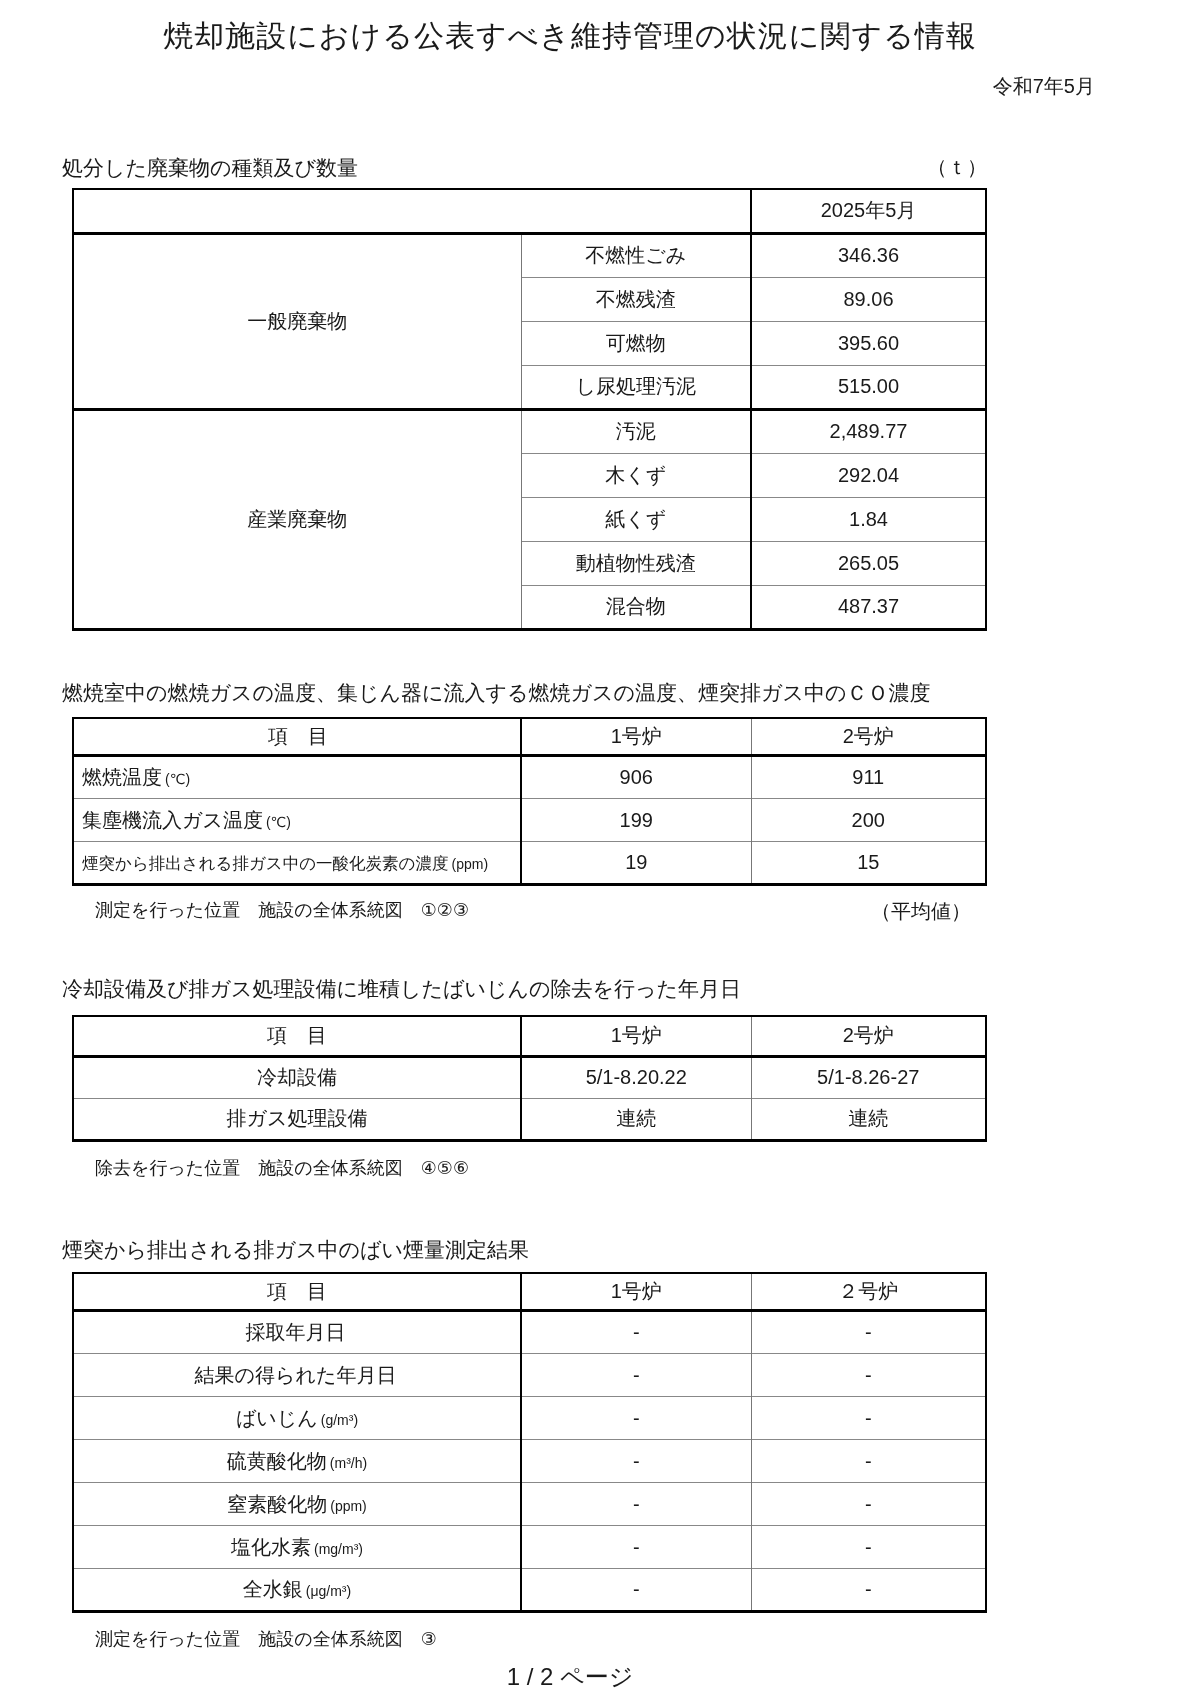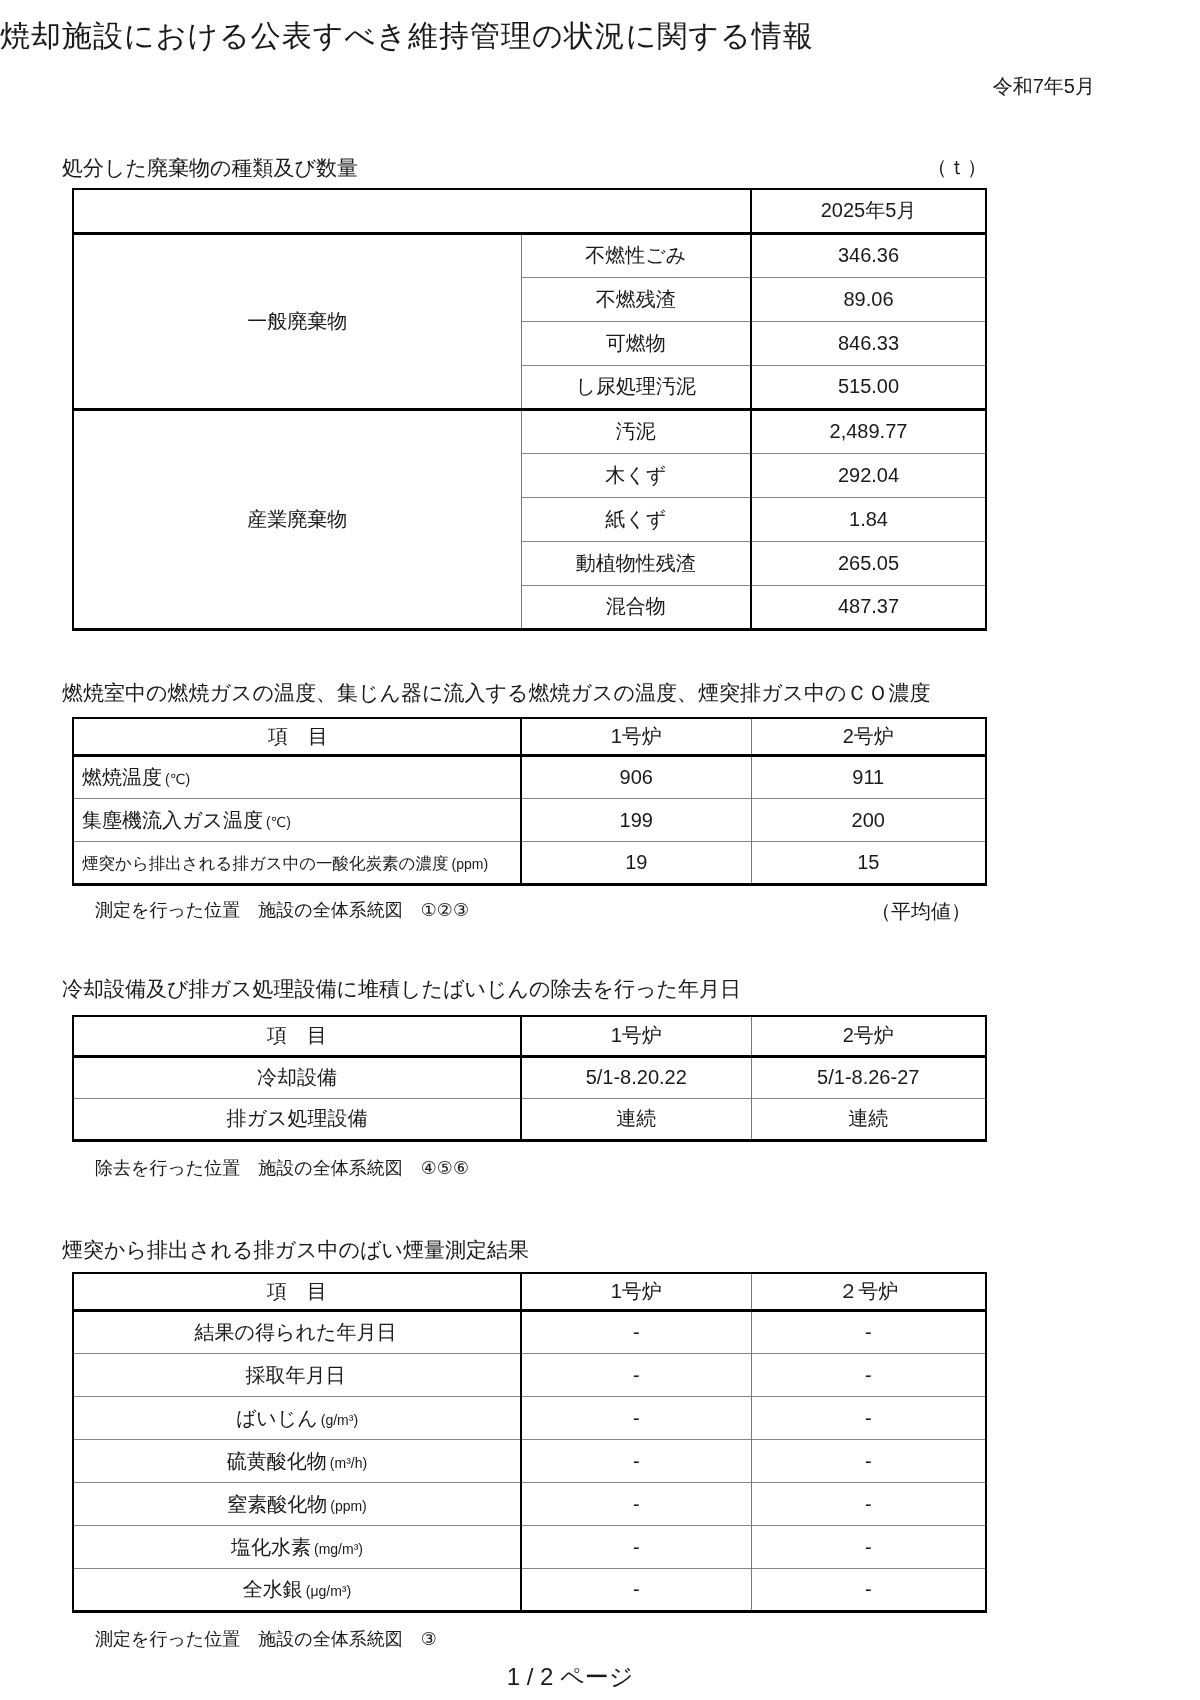--- a/index.html
+++ b/index.html
@@ -7,20 +7,21 @@
   body {
     width: 1200px;
     height: 1700px;
     font-family: "Liberation Sans", "DejaVu Sans", sans-serif;
     color: #1a1a1a;
     overflow: hidden;
   }
   .doc-title {
     margin-top: 16px;
     width: 1140px;
+    text-align: center;
     font-size: 30px;
     letter-spacing: 1px;
   }
   .doc-date {
     margin-top: 16px;
     width: 1200px;
     padding-right: 105px;
     text-align: right;
     font-size: 20px;
   }
@@ -126,21 +127,21 @@
     <td class="cat" rowspan="4">一般廃棄物</td>
     <td class="type">不燃性ごみ</td>
     <td class="val">346.36</td>
   </tr>
   <tr class="sub">
     <td class="type">不燃残渣</td>
     <td class="val">89.06</td>
   </tr>
   <tr class="sub">
     <td class="type">可燃物</td>
-    <td class="val">846.33</td>
+    <td class="val">395.60</td>
   </tr>
   <tr class="sub">
     <td class="type">し尿処理汚泥</td>
     <td class="val">515.00</td>
   </tr>
   <tr class="grp">
     <td class="cat" rowspan="5">産業廃棄物</td>
     <td class="type">汚泥</td>
     <td class="val">2,489.77</td>
   </tr>
@@ -240,26 +241,26 @@
       <col style="width:230px">
       <col style="width:235px">
     </colgroup>
   <tbody>
       <tr class="hdr">
     <td class="c1">項　目</td>
     <td class="c2">1号炉</td>
     <td>２号炉</td>
   </tr>
   <tr class="r">
+    <td class="c1"><span>採取年月日</span><span class="unit-sm"></span></td>
+    <td class="c2">-</td>
+    <td>-</td>
+  </tr>
+  <tr class="r">
     <td class="c1"><span>結果の得られた年月日</span><span class="unit-sm"></span></td>
-    <td class="c2">-</td>
-    <td>-</td>
-  </tr>
-  <tr class="r">
-    <td class="c1"><span>採取年月日</span><span class="unit-sm"></span></td>
     <td class="c2">-</td>
     <td>-</td>
   </tr>
   <tr class="r">
     <td class="c1"><span>ばいじん</span><span class="unit-sm">(g/m³)</span></td>
     <td class="c2">-</td>
     <td>-</td>
   </tr>
   <tr class="r">
     <td class="c1"><span>硫黄酸化物</span><span class="unit-sm">(m³/h)</span></td>

